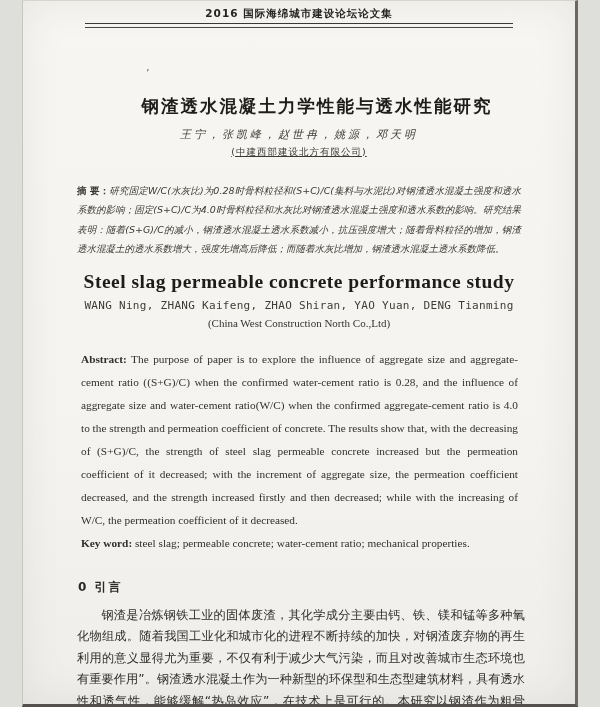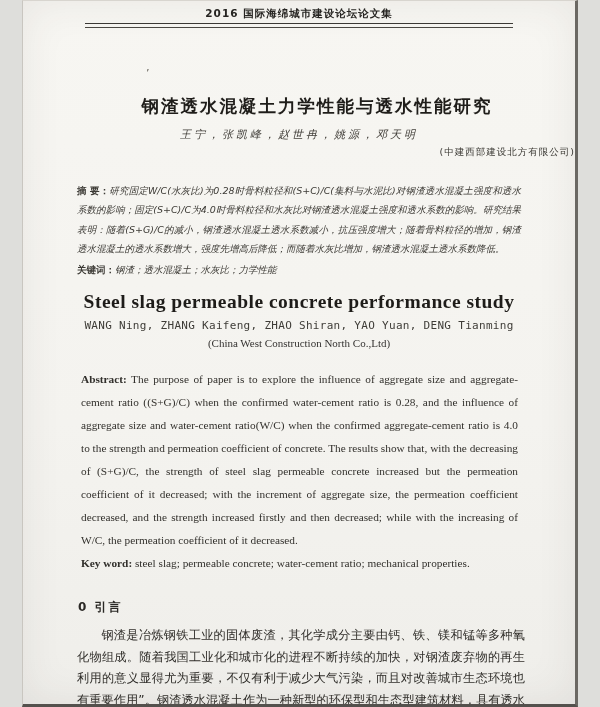--- a/index.html
+++ b/index.html
@@ -17,21 +17,21 @@
     border-top:1px solid #d8d5cf;
     border-right:3px solid #6b6863;
     border-bottom:3px solid #54514d;
     box-shadow:inset 0 0 42px rgba(60,55,45,0.08);
   }
   .hdr { padding-top:6px; text-align:center; font-size:10.5px; font-weight:bold; letter-spacing:1px; color:#262421; }
   .hdr-rule { width:428px; margin:2px auto 0; height:2.5px; border-top:1.6px solid #3b3935; border-bottom:1px solid #4a4843; }
   .artifact { position:absolute; left:123px; top:66px; font-size:11px; color:#6a675f; }
   .cn-title { margin-top:66px; text-align:center; font-size:17.5px; font-weight:bold; letter-spacing:2px; color:#1f1d1a;padding-left:36px; }
   .cn-authors { margin-top:9px; text-align:center; font-size:11px; font-style:italic; letter-spacing:3px; color:#45423d; }
-  .cn-affil { margin-top:4px; text-align:right; font-size:9.5px; letter-spacing:1px; color:#3a3833; }
+  .cn-affil { margin-top:4px; text-align:center; font-size:9.5px; letter-spacing:1px; color:#3a3833;text-decoration:underline; }
   .cn-abstract { margin:22px 54px 0 54px; font-size:9.5px; line-height:19.5px; text-align:justify; color:#3c3a35; font-style:italic; }
   .cn-keywords { margin:1px 54px 0 54px; font-size:9.5px; line-height:19.5px; color:#3c3a35; font-style:italic; }
   .b { font-weight:bold; font-style:normal; }
   .en-title { margin-top:12px; text-align:center; font-family:"Liberation Serif", serif; font-weight:bold; font-size:19.5px; letter-spacing:0.5px; color:#1e1c19; }
   .en-authors { margin-top:6px; text-align:center; font-family:"DejaVu Sans Mono", monospace; font-size:11px; letter-spacing:0.3px; color:#3e3c37; }
   .en-affil { margin-top:5px; text-align:center; font-family:"Liberation Serif", serif; font-size:11px; color:#343230; }
   .en-abstract { margin:19px 57px 0 58px; font-family:"Liberation Serif", serif; font-size:11.3px; line-height:23px; text-align:justify; color:#32302c; }
   .en-keywords { margin:0 57px 0 58px; font-family:"Liberation Serif", serif; font-size:11.3px; line-height:23px; color:#32302c; }
   .sec-heading { margin:24px 0 0 55px; font-size:12px; font-weight:bold; letter-spacing:2px; color:#2a2825; }
   .intro { margin:9px 50px 0 54px; font-size:12.2px; line-height:21.5px; text-indent:2em; text-align:justify; color:#2f2d29; }
@@ -45,21 +45,20 @@
   <div class="hdr-rule"></div>
 
   <span class="artifact">’</span>
 
   <div class="cn-title">钢渣透水混凝土力学性能与透水性能研究</div>
   <div class="cn-authors">王宁，张凯峰，赵世冉，姚源，邓天明</div>
   <div class="cn-affil">(中建西部建设北方有限公司)</div>
 
   <p class="cn-abstract"><span class="b">摘  要：</span><span>研究固定W/C(水灰比)为0.28时骨料粒径和(S+C)/C(集料与水泥比)对钢渣透水混凝土强度和透水系数的影响；固定(S+C)/C为4.0时骨料粒径和水灰比对钢渣透水混凝土强度和透水系数的影响。研究结果表明：随着(S+G)/C的减小，钢渣透水混凝土透水系数减小，抗压强度增大；随着骨料粒径的增加，钢渣透水混凝土的透水系数增大，强度先增高后降低；而随着水灰比增加，钢渣透水混凝土透水系数降低。</span></p>
 
-  <p class="cn-keywords"><span class="b">关键词：</span><span>钢渣；透水混凝土；水灰比；力学性能</span></p>
 
   <div class="en-title">Steel slag permeable concrete performance study</div>
   <div class="en-authors">WANG Ning, ZHANG Kaifeng, ZHAO Shiran, YAO Yuan, DENG Tianming</div>
   <div class="en-affil">(China West Construction North Co.,Ltd)</div>
 
   <p class="en-abstract"><span class="b">Abstract:</span> <span>The purpose of paper is to explore the influence of aggregate size and aggregate-cement ratio ((S+G)/C) when the confirmed water-cement ratio is 0.28, and the influence of aggregate size and water-cement ratio(W/C) when the confirmed aggregate-cement ratio is 4.0 to the strength and permeation coefficient of concrete. The results show that, with the decreasing of (S+G)/C, the strength of steel slag permeable concrete increased but the permeation coefficient of it decreased; with the increment of aggregate size, the permeation coefficient decreased, and the strength increased firstly and then decreased; while with the increasing of W/C, the permeation coefficient of it decreased.</span></p>
 
   <p class="en-keywords"><span class="b">Key word:</span> <span>steel slag; permeable concrete; water-cement ratio; mechanical properties.</span></p>
 
   <div class="sec-heading">0  引言</div>

